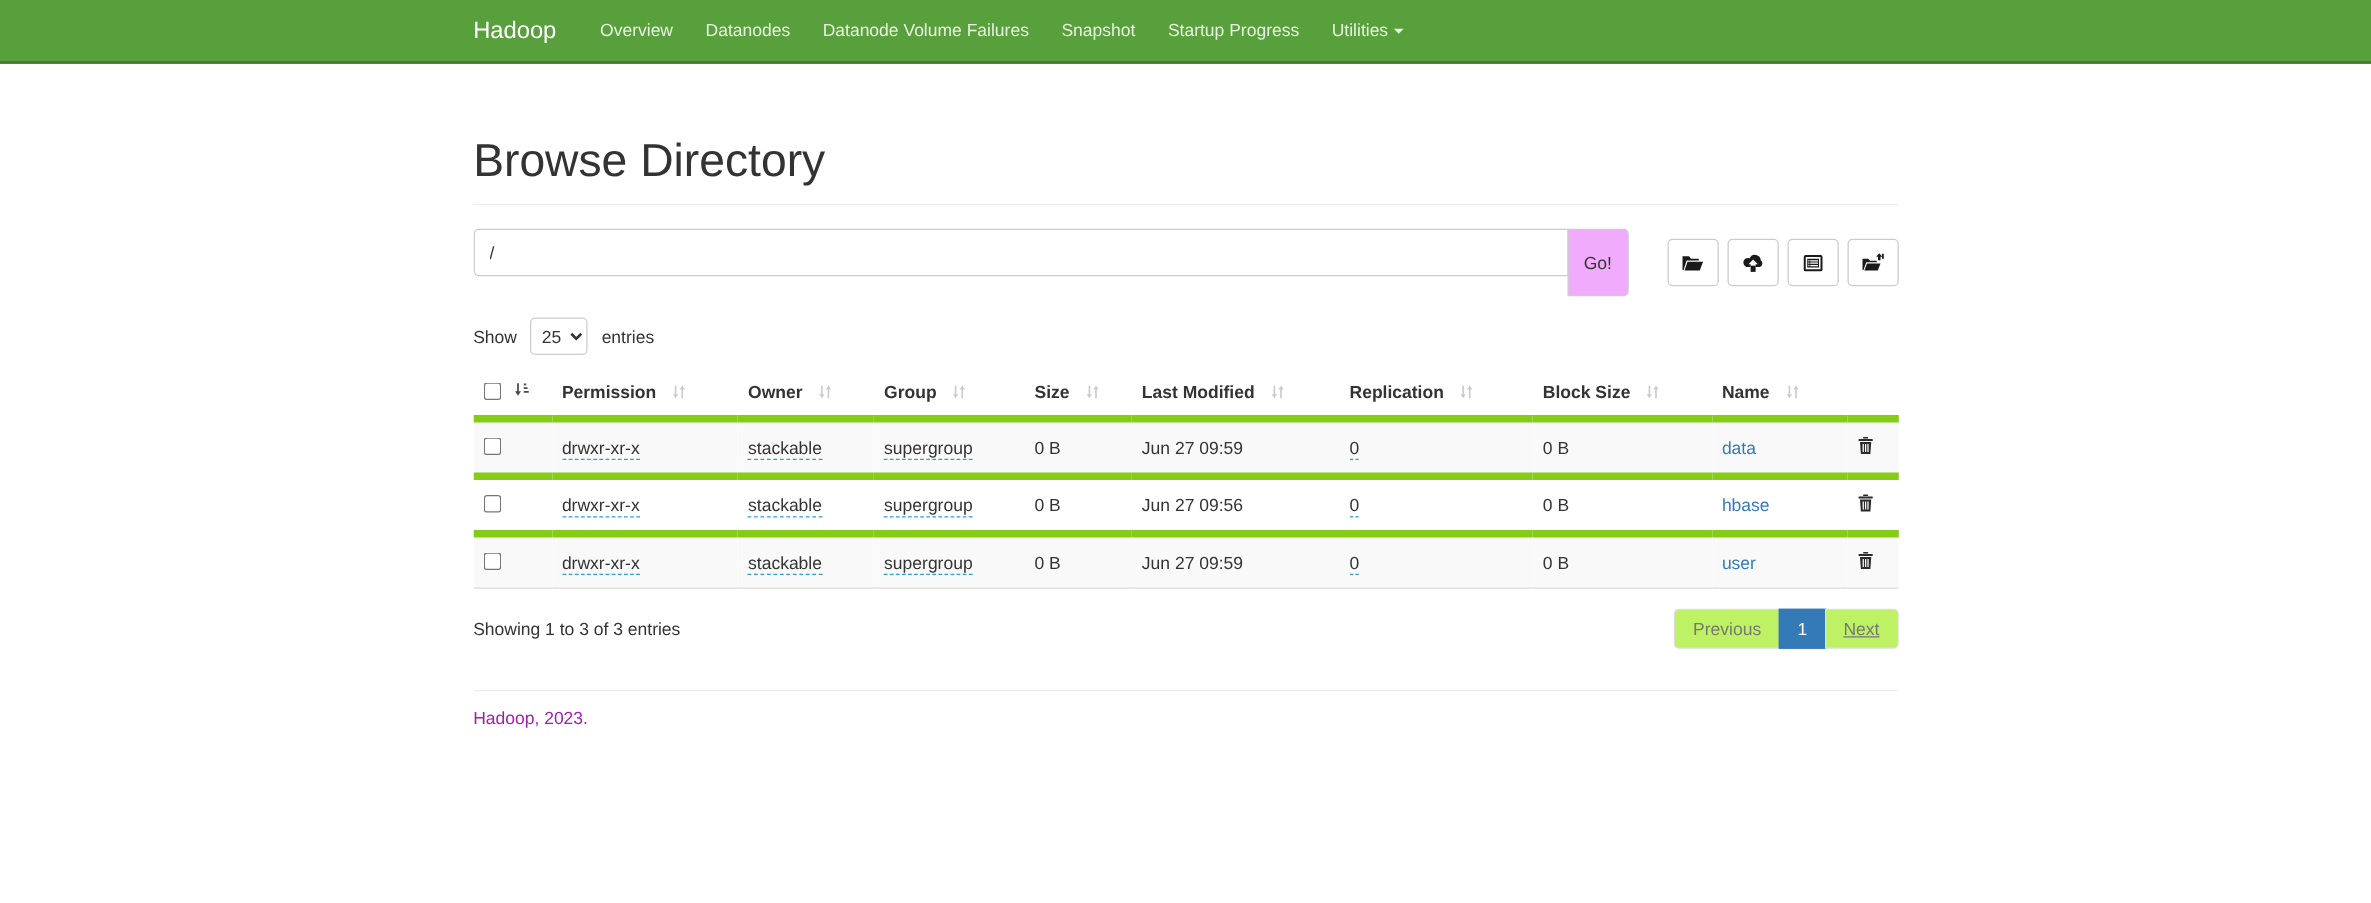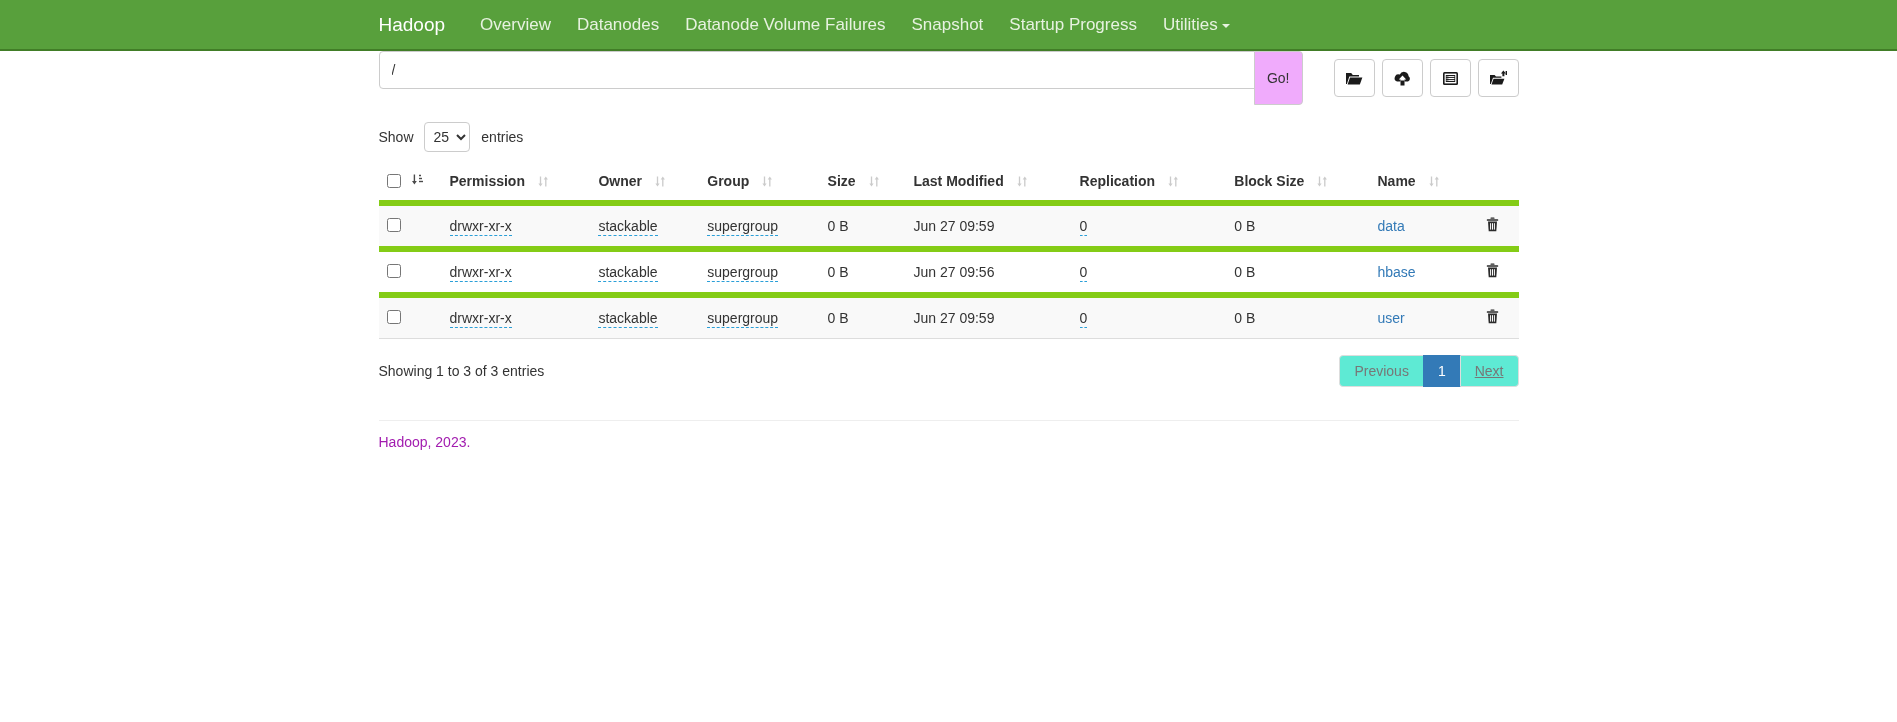--- a/index.html
+++ b/index.html
@@ -27,21 +27,21 @@
   }
   .brand {
     color: #ffffff;
     font-size: 19px;
     text-decoration: none;
     margin-right: 22px;
     cursor: pointer;
   }
   .nav-link {
     color: #e7f2e0;
-    font-size: 17px;
+    font-size: 14px;
     text-decoration: none;
     line-height: 49px;
     padding: 0 13px;
     display: inline-block;
     cursor: pointer;
     white-space: nowrap;
   }
   .caret {
     display: inline-block;
     width: 0; height: 0;
@@ -174,21 +174,21 @@
   .table-footer-row {
     display: flex;
     justify-content: space-between;
     align-items: center;
     margin-top: 16px;
   }
   .dt-info { font-size: 14px; color: #333; }
   .pagination { display: inline-flex; }
   .page-item {
     border: 1px solid #ddd;
-    background: #5eead4;
+    background: #bef264;
     color: #777;
     padding: 7px 14px;
     margin-left: -1px;
     font-size: 14px;
     cursor: pointer;
     user-select: none;
   }
   .page-item.first { border-radius: 4px 0 0 4px; margin-left: 0; }
   .page-item.last { border-radius: 0 4px 4px 0; text-decoration: underline; }
   .page-item.active {
@@ -211,20 +211,23 @@
     <a class="nav-link">Datanodes</a>
     <a class="nav-link">Datanode Volume Failures</a>
     <a class="nav-link">Snapshot</a>
     <a class="nav-link">Startup Progress</a>
     <a class="nav-link"><span>Utilities</span><span class="caret"></span></a>
   </div>
 </div>
 
 <div class="container">
 
+  <div class="page-header">
+    <h1>Browse Directory</h1>
+  </div>
 
   <div class="path-row">
     <div class="input-group">
       <input class="path-input" type="text" value="/" style="">
       <button class="go-btn">Go!</button>
     </div>
     <div class="icon-btns">
       <button class="icon-btn">
         <span>
           <svg width="18" height="15" viewBox="0 0 18 15">

